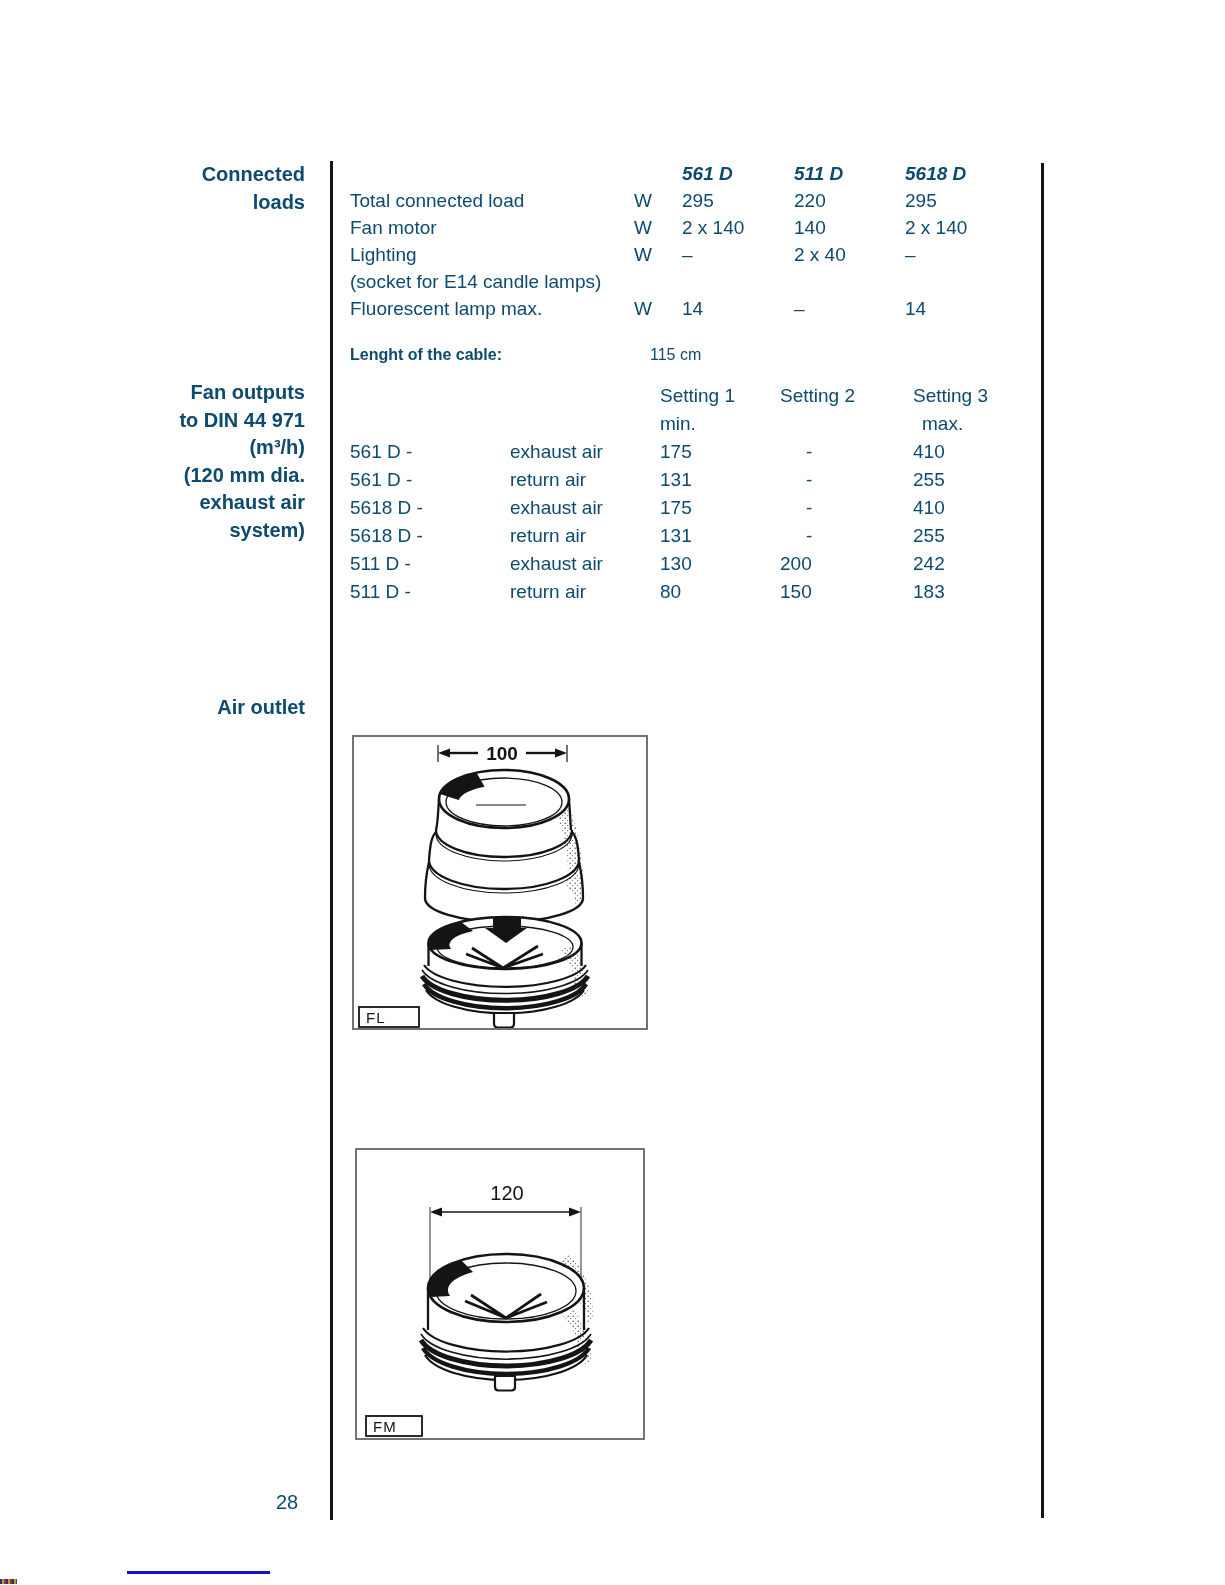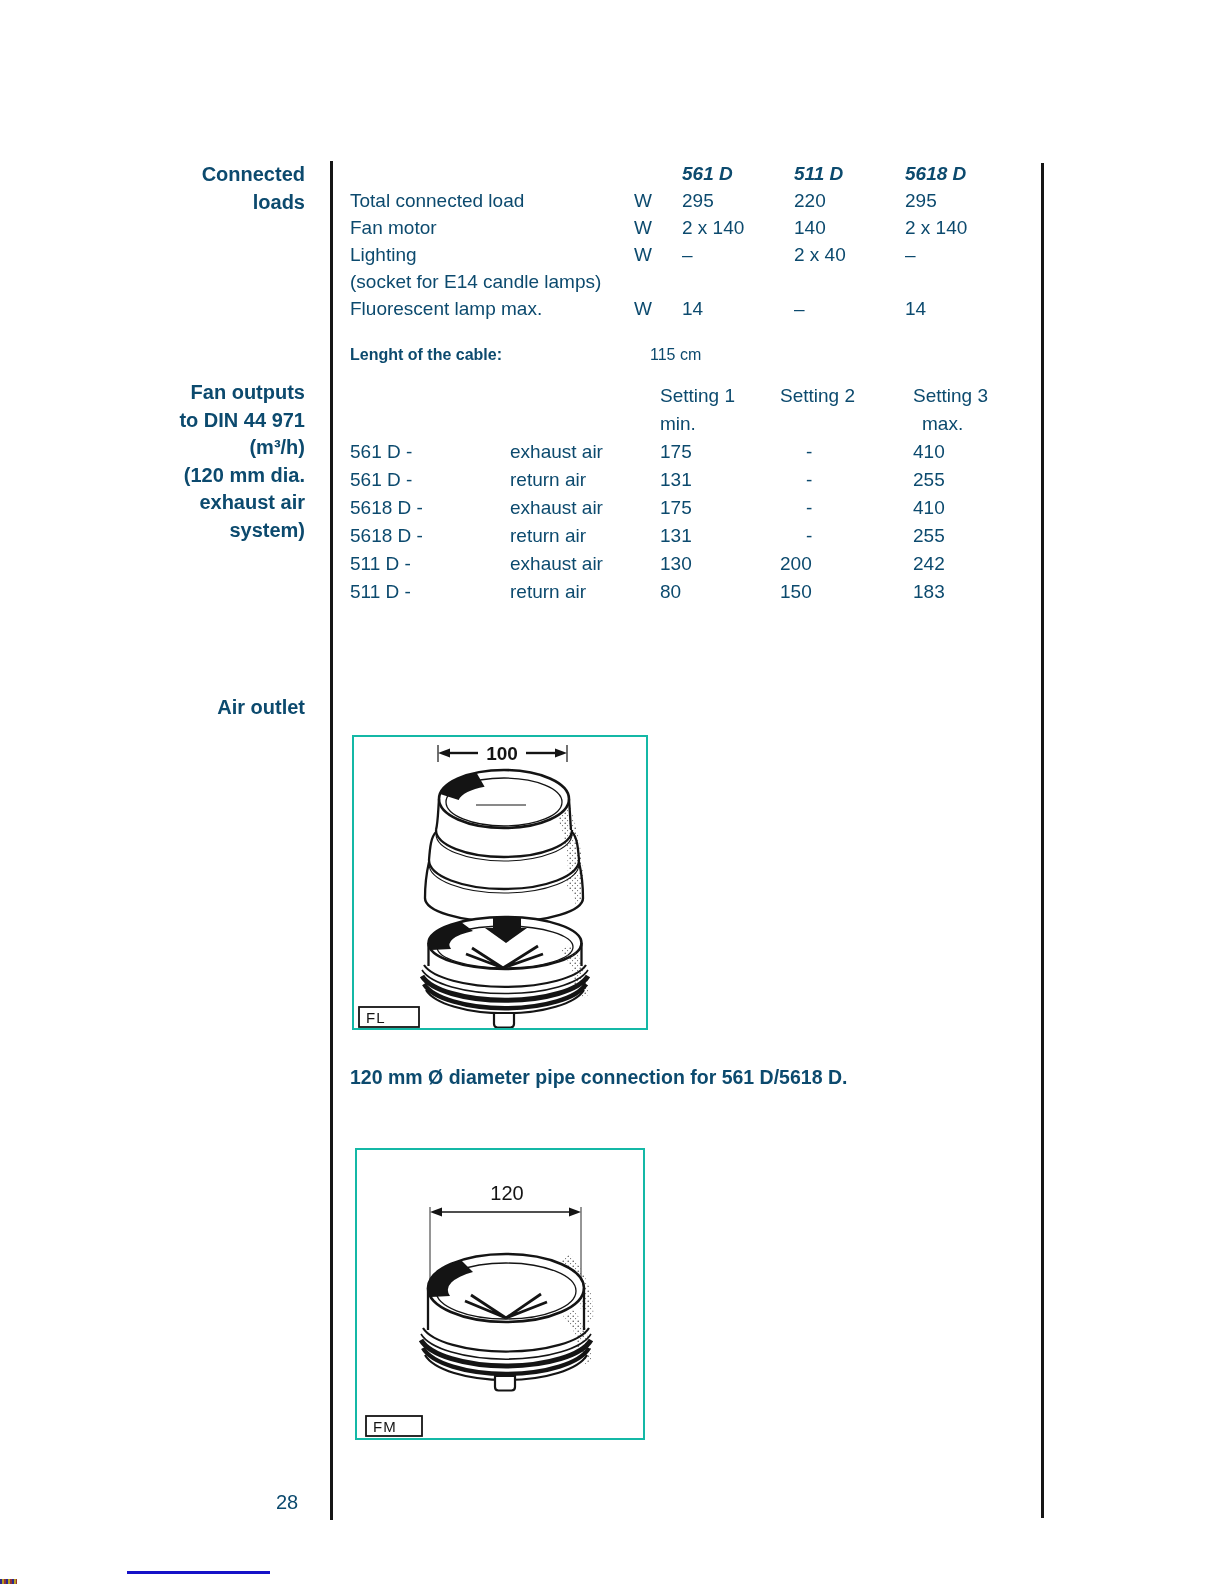--- a/index.html
+++ b/index.html
@@ -45,21 +45,21 @@
   .cable-line .lbl{font-weight:700;width:300px;}
 
   .air-caption{
     position:absolute;left:350px;font-weight:700;font-size:19.5px;
     line-height:26px;white-space:nowrap;
   }
   .cap1{top:650px;}
   .cap2{top:1064px;}
 
   .diagram{
-    position:absolute;border:2px solid #14b8a6;background:#fff;
+    position:absolute;border:2px solid #737373;background:#fff;
     box-sizing:border-box;
   }
   .diag1{left:352px;top:735px;width:296px;height:295px;}
   .diag2{left:355px;top:1148px;width:290px;height:292px;}
   svg{display:block;}
   svg text{font-family:"Liberation Sans",sans-serif;fill:#141414;}
 
   .pagenum{position:absolute;left:276px;top:1491px;font-size:20px;}
 
   .blue-line{position:absolute;left:127px;top:1571px;width:143px;height:3px;background:#1612c8;}
@@ -176,21 +176,20 @@
     <div class="cell">200</div>
     <div class="cell">242</div>
 
     <div class="cell">511 D -</div>
     <div class="cell">return air</div>
     <div class="cell">80</div>
     <div class="cell">150</div>
     <div class="cell">183</div>
   </div>
 
-  <div class="air-caption cap2">120 mm Ø diameter pipe connection for 561 D/5618 D.</div>
 
   <div class="diagram diag1">
     <svg width="292" height="291" viewBox="0 0 292 291">
       <defs>
         <pattern id="stipA" width="5" height="5" patternUnits="userSpaceOnUse">
           <circle cx="1.2" cy="1.3" r="0.7" fill="#3a3a3a"></circle>
           <circle cx="3.6" cy="3.6" r="0.55" fill="#555"></circle>
         </pattern>
       </defs>
 

